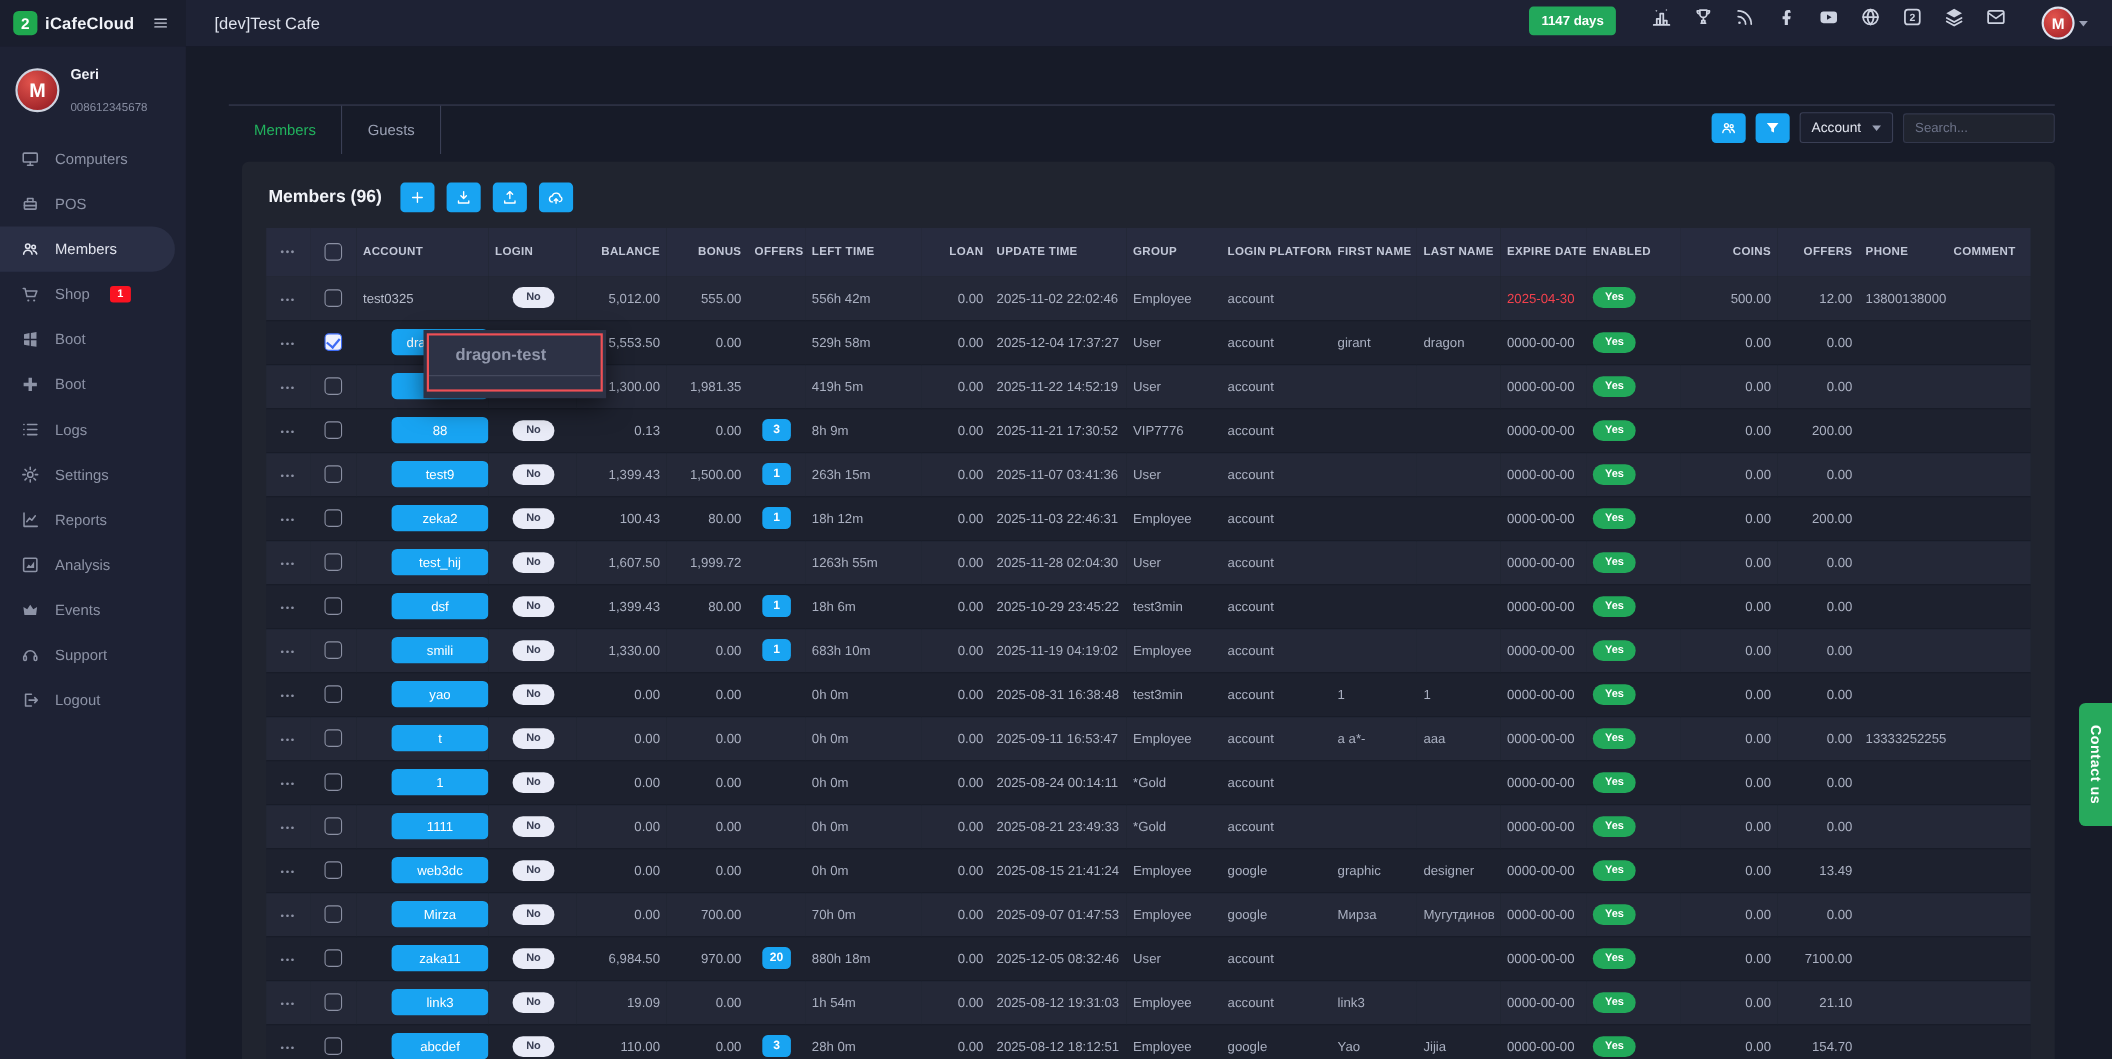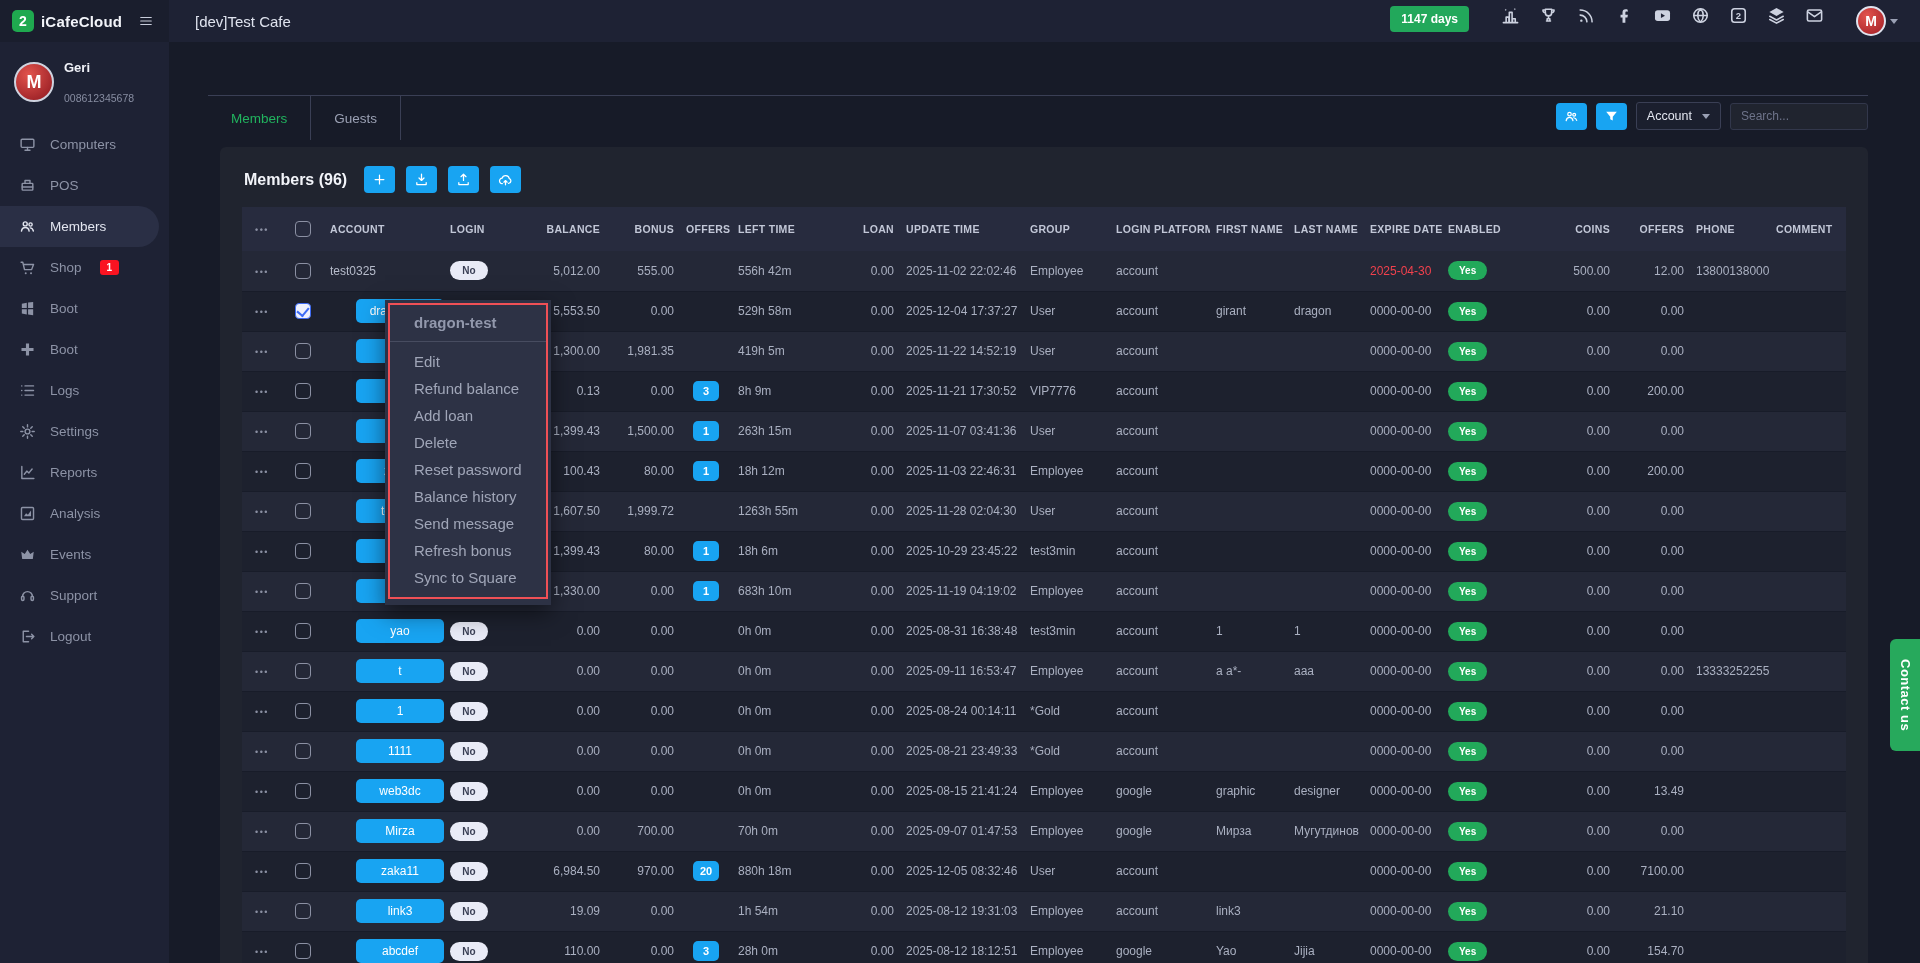--- a/index.html
+++ b/index.html
@@ -58,21 +58,21 @@
   td { padding:0 6px; height:40px; font-size:12px; color:#aab0c1; white-space:nowrap; overflow:hidden; border-bottom:1px solid #181c29; }
   tr.odd td { background:#242837; }
   tr.even td { background:#1d212e; }
   .al-r { text-align:right; } .al-c { text-align:center; }
   .dots { color:#8b90a3; font-size:9px; letter-spacing:1.5px; cursor:pointer; }
   .cb { display:inline-block; width:16px; height:16px; border:1.5px solid #8b90a3; border-radius:4px; cursor:pointer; vertical-align:middle; }
   .cb.checked { border-color:#3d6bf5; background:#eef1fd; position:relative; }
   .cb.checked::after { content:""; position:absolute; left:3px; top:1px; width:6px; height:9px; border:solid #3d6bf5; border-width:0 2.5px 2.5px 0; transform:rotate(40deg); }
   .acct-pill { display:inline-block; min-width:88px; text-align:center; background:#18a4f2; color:#fff; font-size:12px; padding:5px 9px; border-radius:5px; margin-left:26px; cursor:pointer; }
   .acct-plain { color:#b7bccb; }
-  .login-pill { display:inline-block; min-width:38px; text-align:center; border-radius:11px; font-size:10px; font-weight:bold; padding:4px 10px; }
+  .login-pill { display:inline-block; min-width:38px; text-align:center; border-radius:11px; font-size:10px; font-weight:bold; padding:4px 10px; margin-left:16px; }
   .login-no { background:#e9ebf7; color:#3a3f55; }
   .login-yes { background:#22a95a; color:#fff; }
   .offer-badge { display:inline-block; min-width:26px; text-align:center; background:#18a4f2; color:#fff; font-size:11px; font-weight:bold; padding:4px 2px; border-radius:5px; cursor:pointer; }
   .en-pill { display:inline-block; background:#22a95a; color:#fff; font-size:10px; font-weight:bold; padding:4px 11px; border-radius:11px; }
   .expire-red { color:#f2414d; }
 
   
   .ctx-menu { position:absolute; left:385px; top:300px; width:166px; background:#2d3245; box-shadow:0 8px 22px rgba(0,0,0,.5); z-index:40; padding:3px 3px 6px; }
   .ctx-red { border:2px solid #ef5056; padding-bottom:6px; }
   .ctx-title { color:#9298ac; font-weight:bold; font-size:15px; padding:9px 10px 10px 24px; border-bottom:1px solid #474c60; margin-bottom:6px; }
@@ -799,27 +799,16 @@
             </tr>
           </tbody>
       </table>
     </div>
   </div>
 </div>
 
 <div class="ctx-menu">
   <div class="ctx-red">
     <div class="ctx-title">dragon-test</div>
-    <div id="ctx-primary">
-        <div class="ctx-item">Edit</div>
-        <div class="ctx-item">Refund balance</div>
-        <div class="ctx-item">Add loan</div>
-        <div class="ctx-item">Delete</div>
-        <div class="ctx-item">Reset password</div>
-        <div class="ctx-item">Balance history</div>
-        <div class="ctx-item">Send message</div>
-        <div class="ctx-item">Refresh bonus</div>
-        <div class="ctx-item">Sync to Square</div>
-      </div>
   </div>
 </div>
 
 <div class="contact">Contact us</div>
 
 </body></html>

